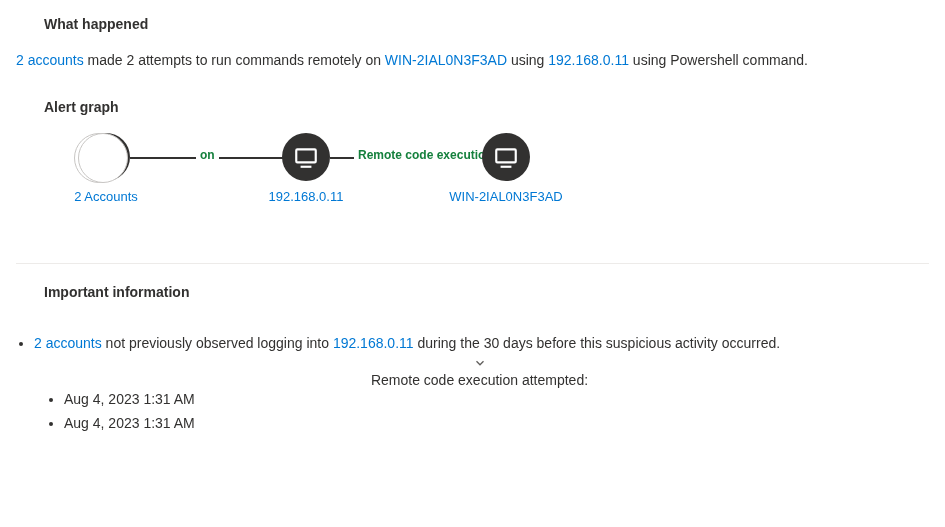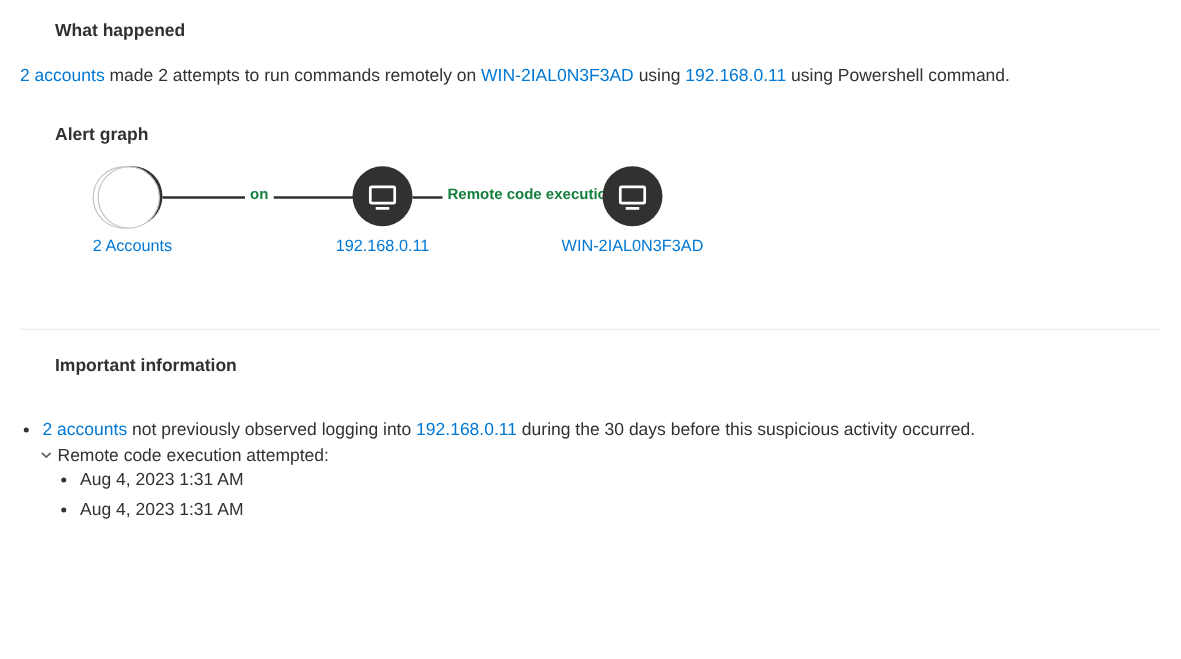--- a/index.html
+++ b/index.html
@@ -184,21 +184,21 @@
 
 <div class="section-title">Important information</div>
 <div style="height:14px"></div>
 
 <ul class="bullet-list">
   <li>
     <span class="link">2 accounts</span><span> not previously observed logging into </span><span class="link">192.168.0.11</span><span> during the 30 days before this suspicious activity occurred.</span>
   </li>
 </ul>
 
-<div class="expander-row" style="margin-left:14px;">
+<div class="expander-row" style="margin-left:14px;flex-direction:column;">
   <svg class="chevron" viewBox="0 0 16 16">
       <path d="M4 6l4 4 4-4"></path>
     </svg>
   <span>Remote code execution attempted:</span>
 </div>
 
 <ul class="bullet-list sub-list" style="margin-left:48px;">
   <li>
     <span>Aug 4, 2023 1:31 AM</span>
   </li>

